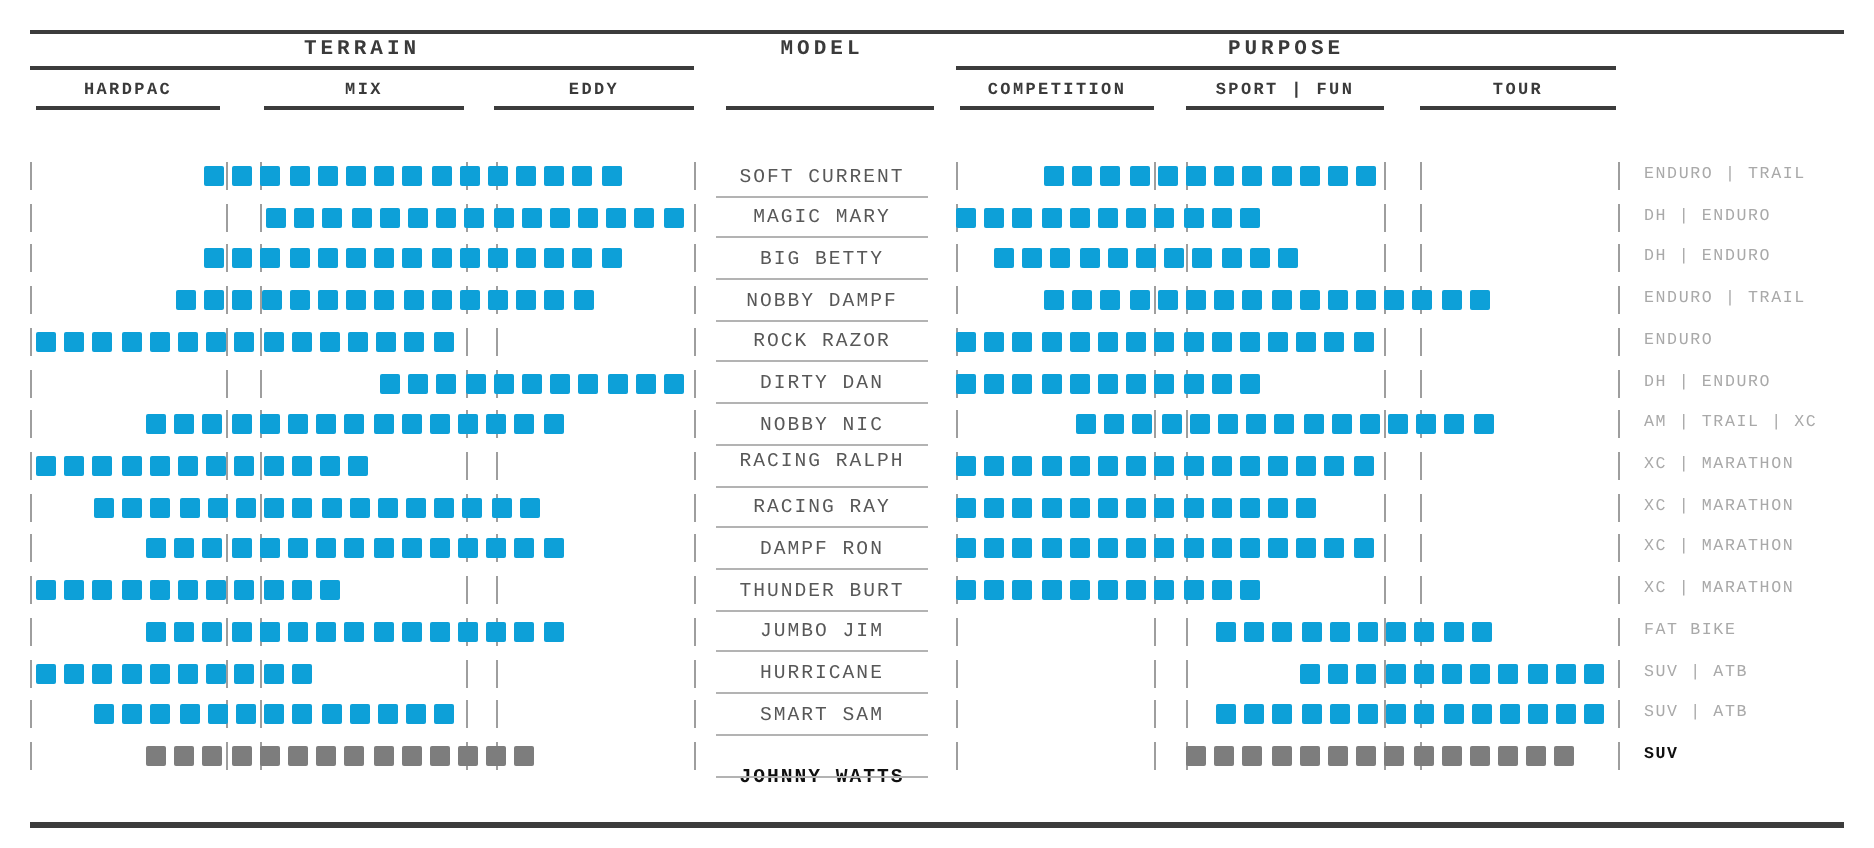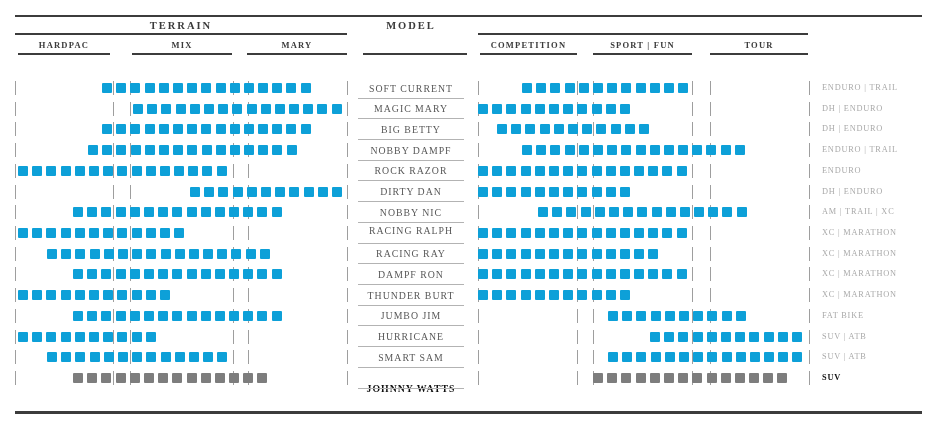--- a/index.html
+++ b/index.html
@@ -1,18 +1,18 @@
 <!DOCTYPE html>
 <html><head>
 <meta charset="utf-8">
 <style>
   html,body{margin:0;padding:0;background:#fff;}
   .stage{
     position:relative;width:932px;height:424px;background:#ffffff;overflow:hidden;
-    font-family:Liberation Serif, serif;
+    font-family:Liberation Mono, monospace;
   }
   .hline{position:absolute;background:#3c3c3c;}
   .top-rule{left:15px;top:15px;width:907px;height:2px;}
   .bottom-rule{left:15px;top:411px;width:907px;height:2.5px;}
   .underline1{top:33px;height:1.8px;}
   .underline2{top:53px;height:1.5px;}
   .h1{
     position:absolute;top:20px;height:11px;line-height:11px;text-align:center;
     font-size:10.5px;font-weight:bold;letter-spacing:2px;color:#3a3a3a;
   }
@@ -39,27 +39,28 @@
 </style>
 </head>
 <body>
 
 <div class="stage">
 
   <div class="hline top-rule"></div>
 
   <div class="h1" style="left:15px;width:332px;">TERRAIN</div>
   <div class="h1" style="left:355px;width:112px;">MODEL</div>
+  <div class="h1" style="left:478px;width:330px;">PURPOSE</div>
 
   <div class="hline underline1" style="left:15px;width:332px;"></div>
   <div class="hline underline1" style="left:478px;width:330px;"></div>
 
   <div class="h2" style="left:18px;width:92px;">HARDPAC</div>
   <div class="h2" style="left:132px;width:100px;">MIX</div>
-  <div class="h2" style="left:247px;width:100px;">MARY</div>
+  <div class="h2" style="left:247px;width:100px;">EDDY</div>
   <div class="h2" style="left:480px;width:97px;">COMPETITION</div>
   <div class="h2" style="left:593px;width:99px;">SPORT | FUN</div>
   <div class="h2" style="left:710px;width:98px;">TOUR</div>
 
   <div class="hline underline2" style="left:18px;width:92px;"></div>
   <div class="hline underline2" style="left:132px;width:100px;"></div>
   <div class="hline underline2" style="left:247px;width:100px;"></div>
   <div class="hline underline2" style="left:363px;width:104px;"></div>
   <div class="hline underline2" style="left:480px;width:97px;"></div>
   <div class="hline underline2" style="left:593px;width:99px;"></div>

